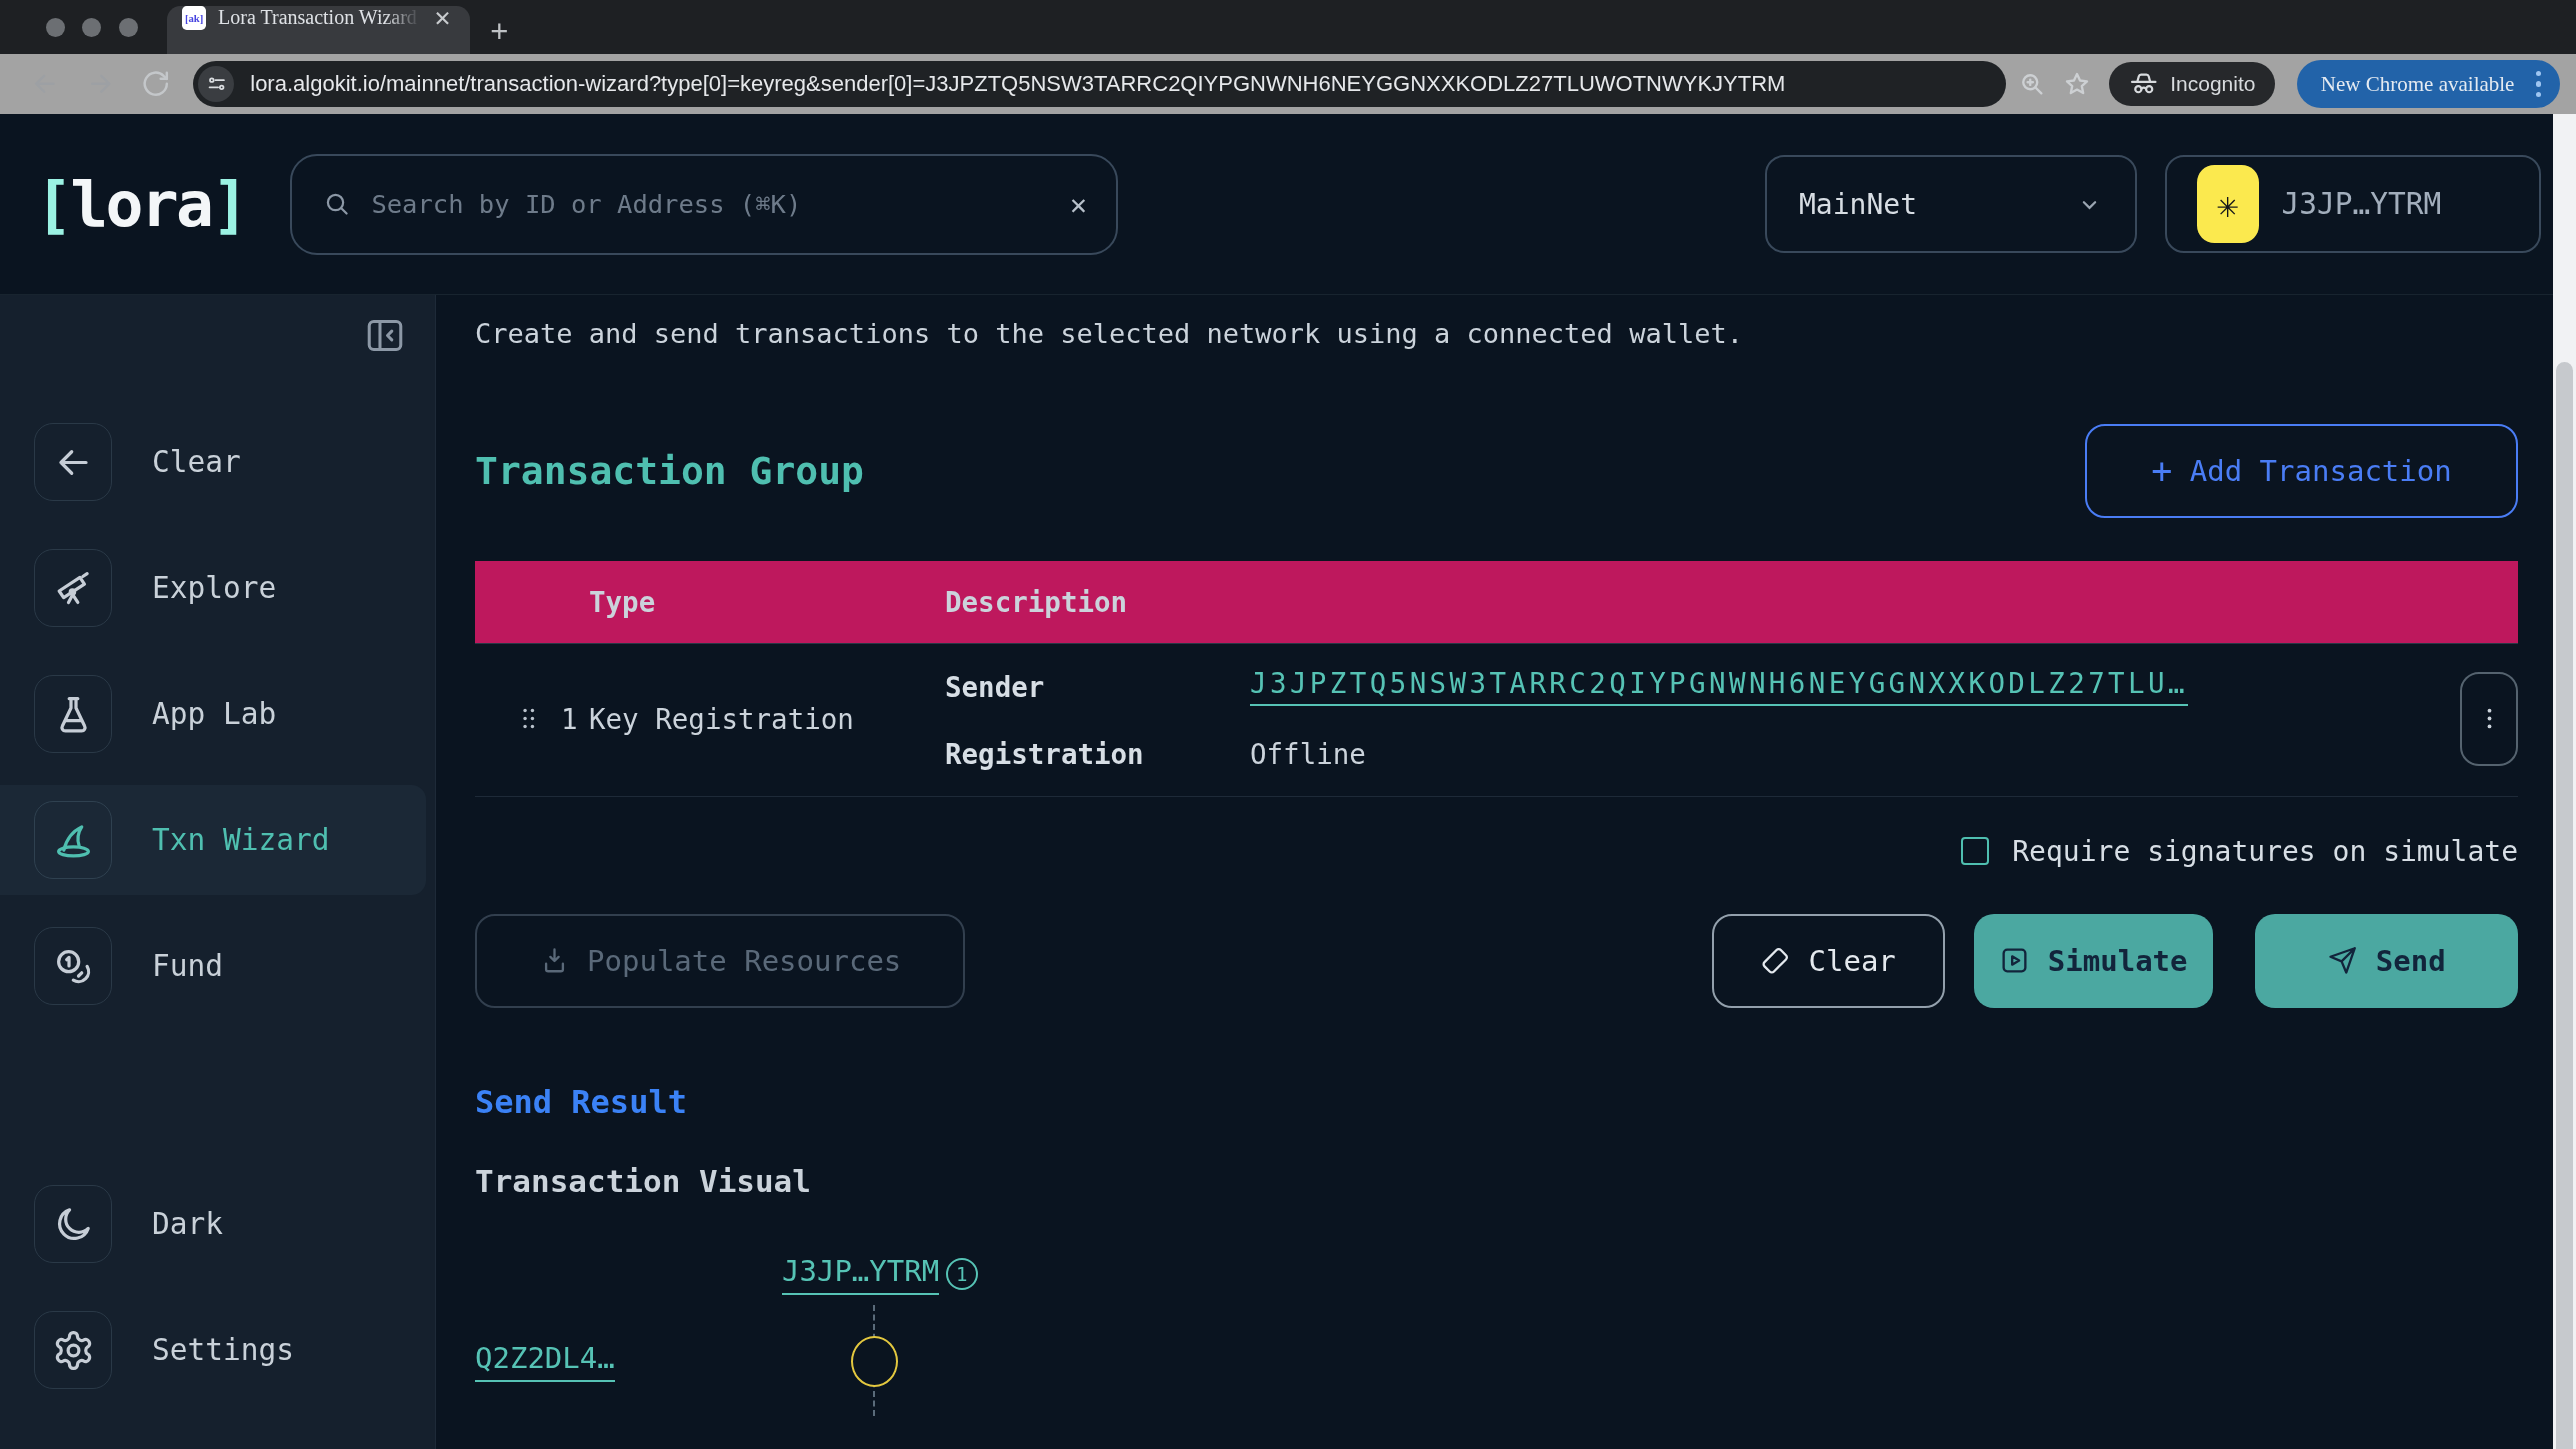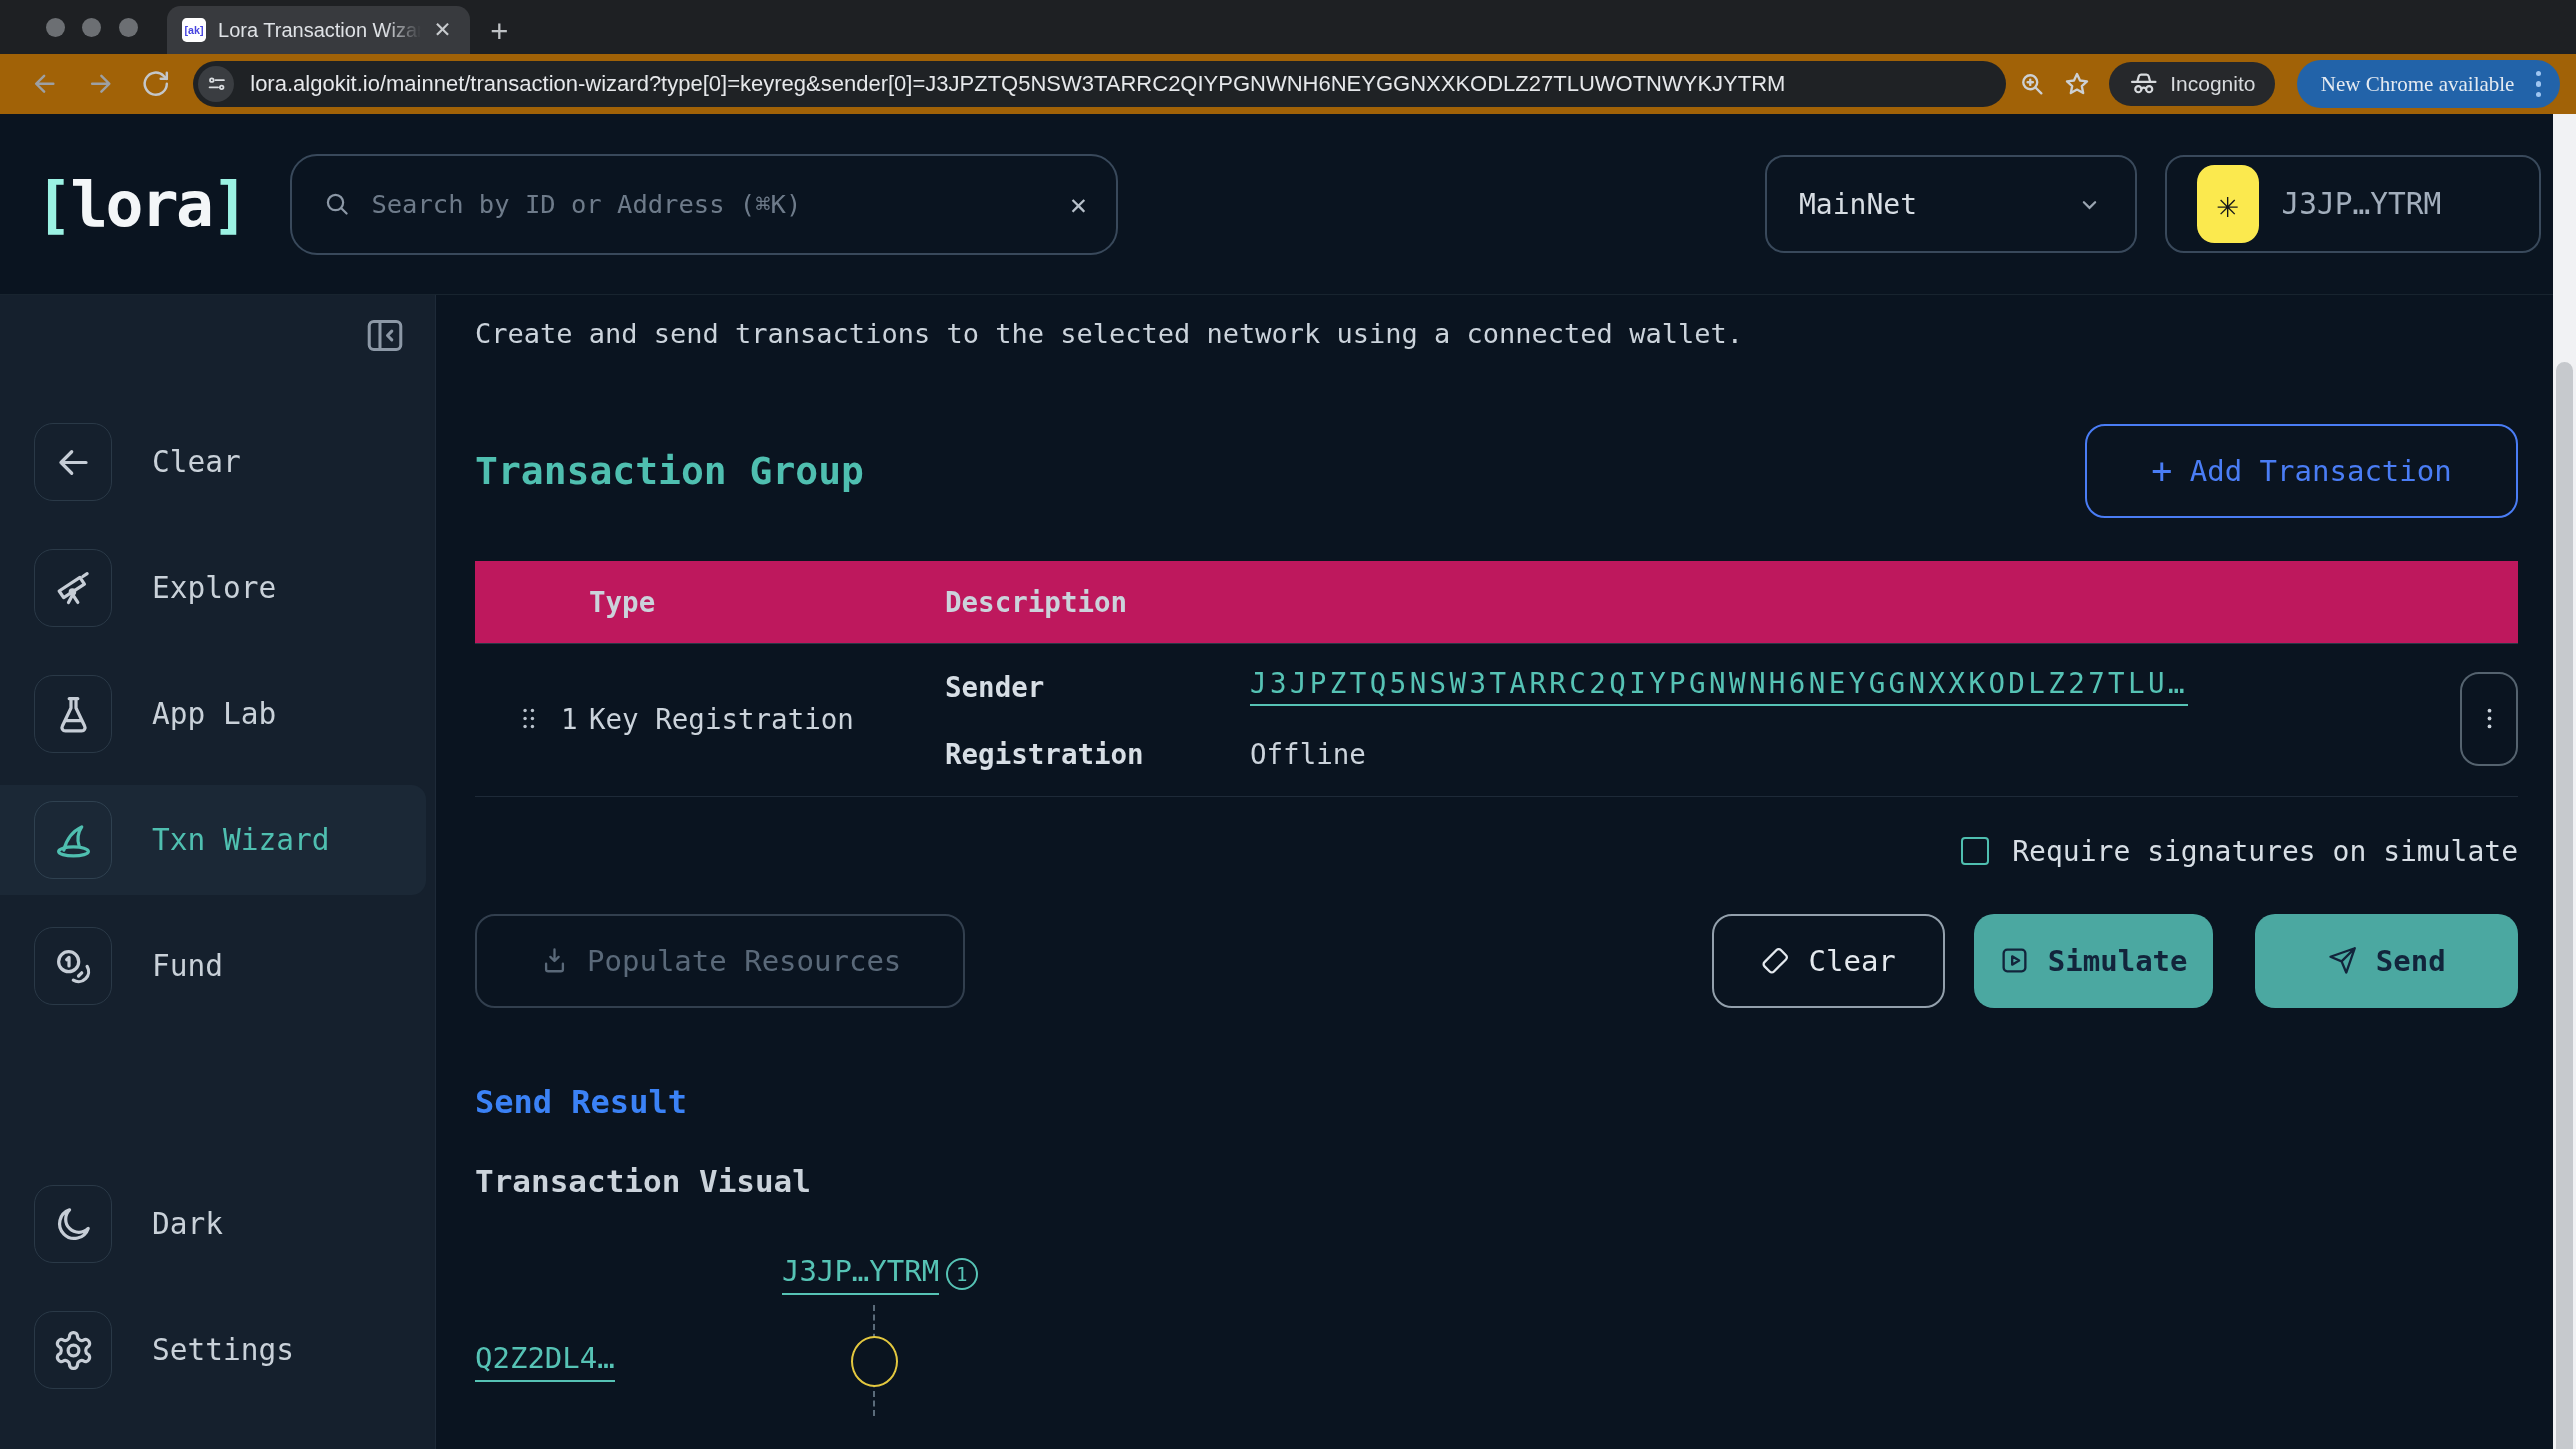--- a/index.html
+++ b/index.html
@@ -6,29 +6,29 @@
   html,body { background:#000; }
   .screen { position:relative; width:2576px; height:1449px; overflow:hidden;
             font-family:"Liberation Sans", sans-serif; background:#0A1420; }
   .mono { font-family:"DejaVu Sans Mono", monospace; }
 
   
   .tabbar { height:54px; background:#1E2023; display:flex; align-items:flex-end; }
   .lights { display:flex; gap:17.4px; align-items:center; height:54px; padding:0 29.5px 0 46px; }
   .light { width:19px; height:19px; border-radius:50%; background:#6C6F73; }
   .tab { width:303px; height:48px; background:#383A3E; border-radius:13.4px 13.4px 0 0;
-         display:flex; align-items:center; padding:0 14.8px; gap:12px; position:relative; overflow:hidden; }
+         display:flex; align-items:flex-start; padding:0 14.8px; gap:12px; position:relative; overflow:hidden;font-family:Liberation Serif, serif; }
   .favicon { width:24px; height:24px; border-radius:4.7px; background:#FFFFFF; color:#4744E0;
              font-size:10.7px; font-weight:bold; display:flex; align-items:center; justify-content:center; flex:0 0 auto; }
   .tabtitle { color:#DFE2E6; font-size:20px; white-space:nowrap; overflow:hidden; flex:1;
               -webkit-mask-image:linear-gradient(90deg,#000 82%,transparent); mask-image:linear-gradient(90deg,#000 82%,transparent); }
   .tabclose { color:#C8CBCE; font-size:21.5px; flex:0 0 auto; padding-right:4px; }
   .newtab { color:#BFC2C5; font-size:31px; font-weight:300; padding:0 0 4px 20px; }
 
-  .toolbar { height:60px; background:#a16207; display:flex; align-items:center; padding:0 16px 0 20px; gap:5.4px; }
+  .toolbar { height:60px; background:#a3a3a3; display:flex; align-items:center; padding:0 16px 0 20px; gap:5.4px; }
   .navic { width:50px; display:flex; justify-content:center; color:#9DA0A4; }
   .navic svg { width:29.5px; height:29.5px; }
   .urlpill { flex:1; height:46px; background:#1F2225; border-radius:23px; display:flex; align-items:center;
              padding:0 19px 0 5.4px; gap:16px; margin:0 6.7px; min-width:0; }
   .sitechip { width:36px; height:36px; border-radius:50%; background:#3A3D41; display:flex; align-items:center; justify-content:center; color:#DADDE0; flex:0 0 auto;}
   .sitechip svg { width:21.5px; height:21.5px; }
   .urltext { color:#E6E8EB; font-size:22px; white-space:nowrap; overflow:hidden; }
   .tool-r { display:flex; align-items:center; gap:17.4px; color:#CDD0D3; }
   .tool-r svg { width:28px; height:28px; }
   .incog { height:44px; border-radius:22px; background:#26282B; display:flex; align-items:center; gap:12px;

